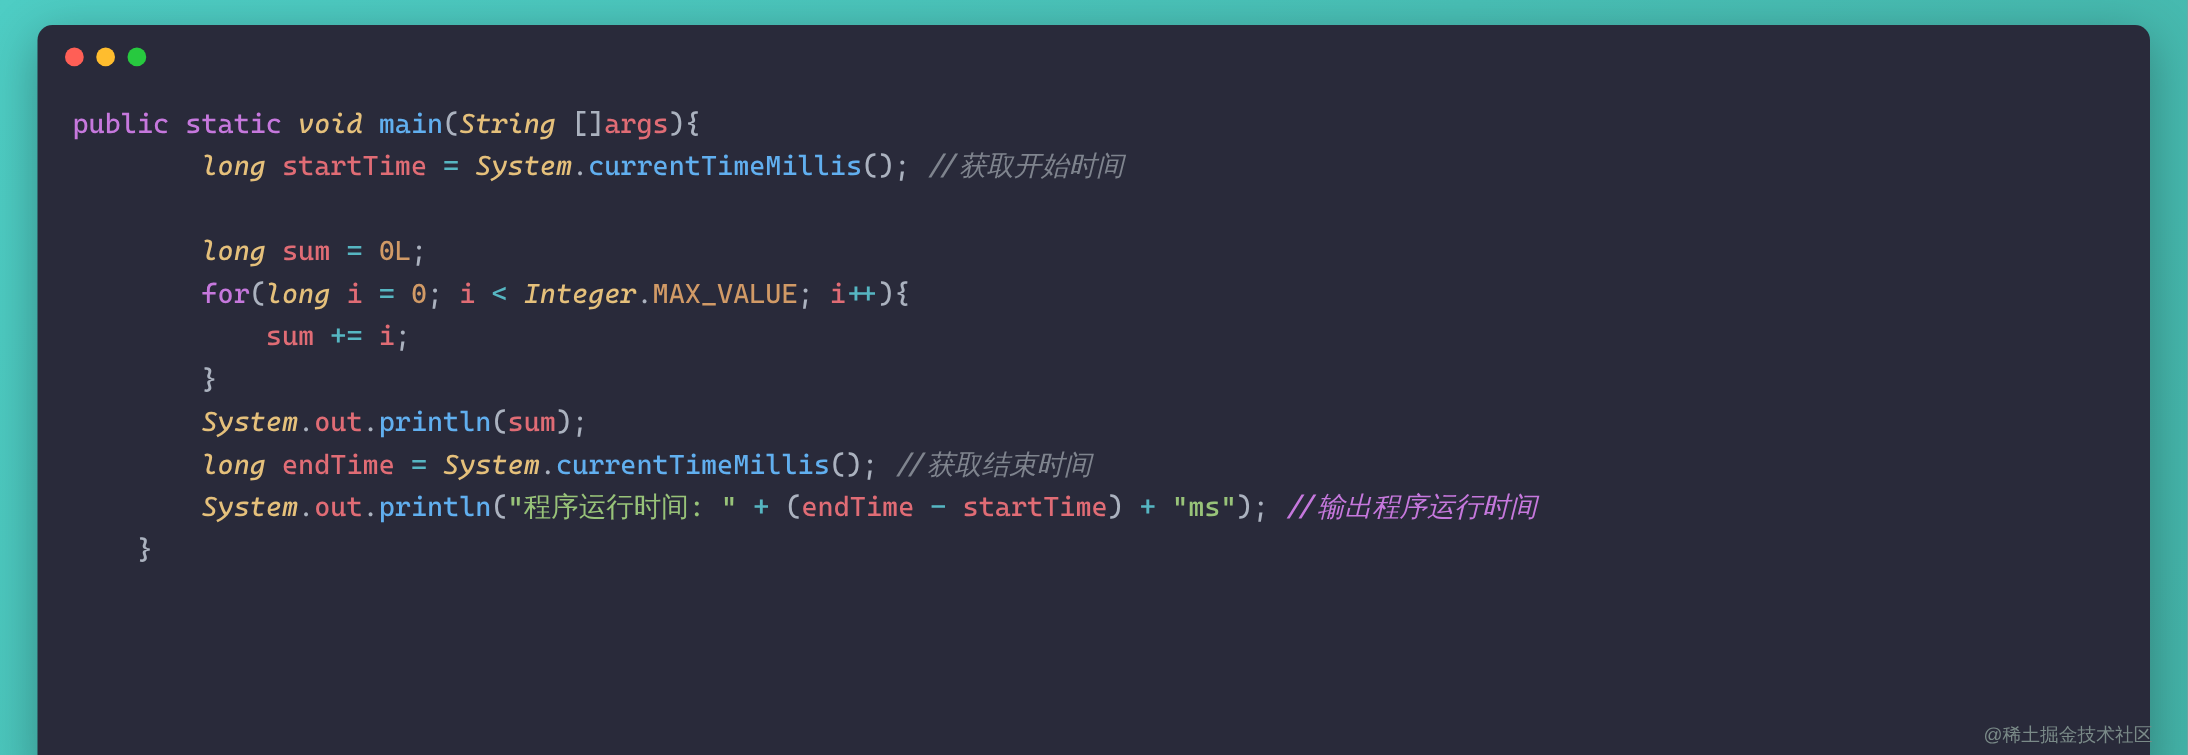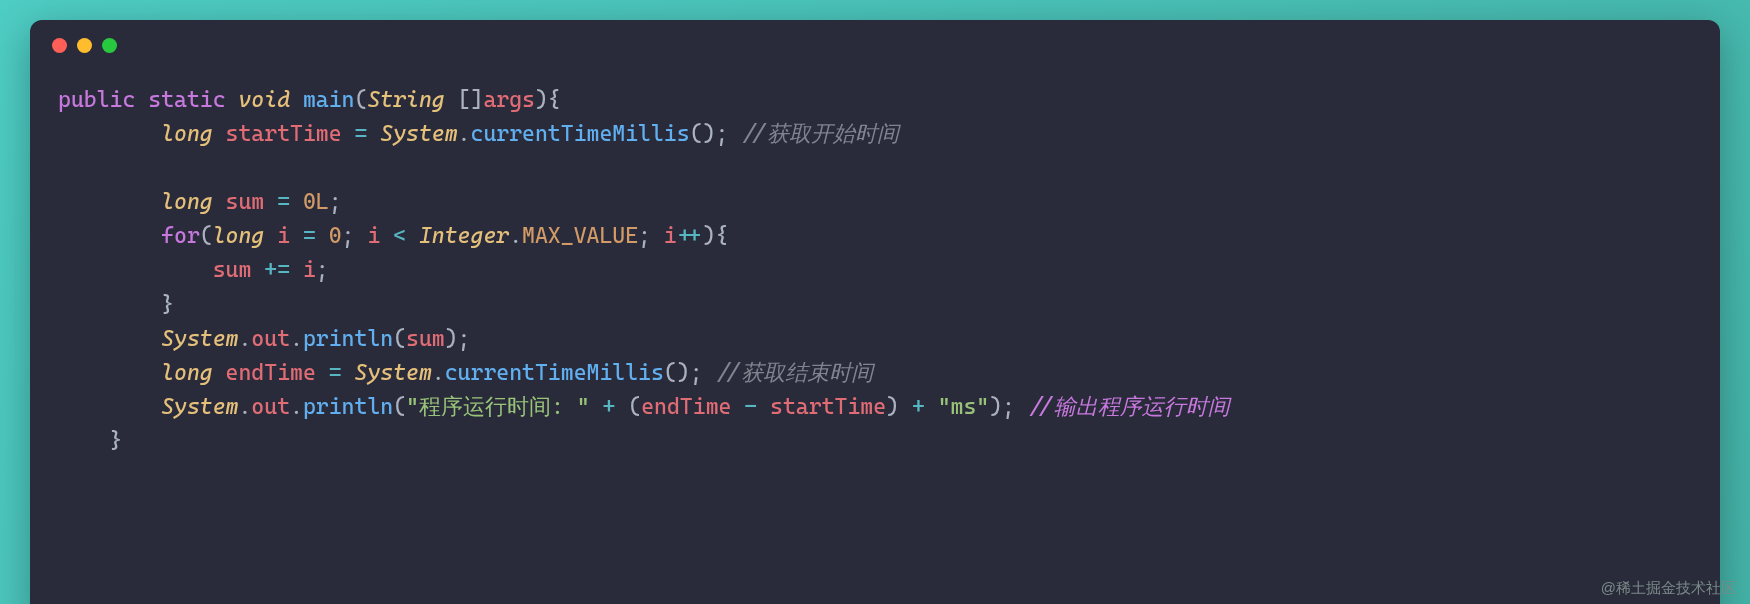--- a/index.html
+++ b/index.html
@@ -39,21 +39,21 @@
     .var{ color:#e06c75; }
     .op{ color:#56b6c2; }
     .num{ color:#d19a66; }
     .punct{ color:#abb2bf; }
     .str{ color:#98c379; }
     .cmt{ color:#7f848e; font-style:italic; }
     .cmt2{ color:#c678dd; font-style:italic; }
     .const{ color:#d19a66; }
     .watermark{
       position:absolute;
-      right:14px; bottom:6px;
+      right:28px; bottom:6px;
       color:#7a8a88;
       font-size:15px;
       font-family:"PingFang SC","Microsoft YaHei",sans-serif;
     }
   </style>
 </head>
 <body>
 
 <div class="window">
   <div class="titlebar">

